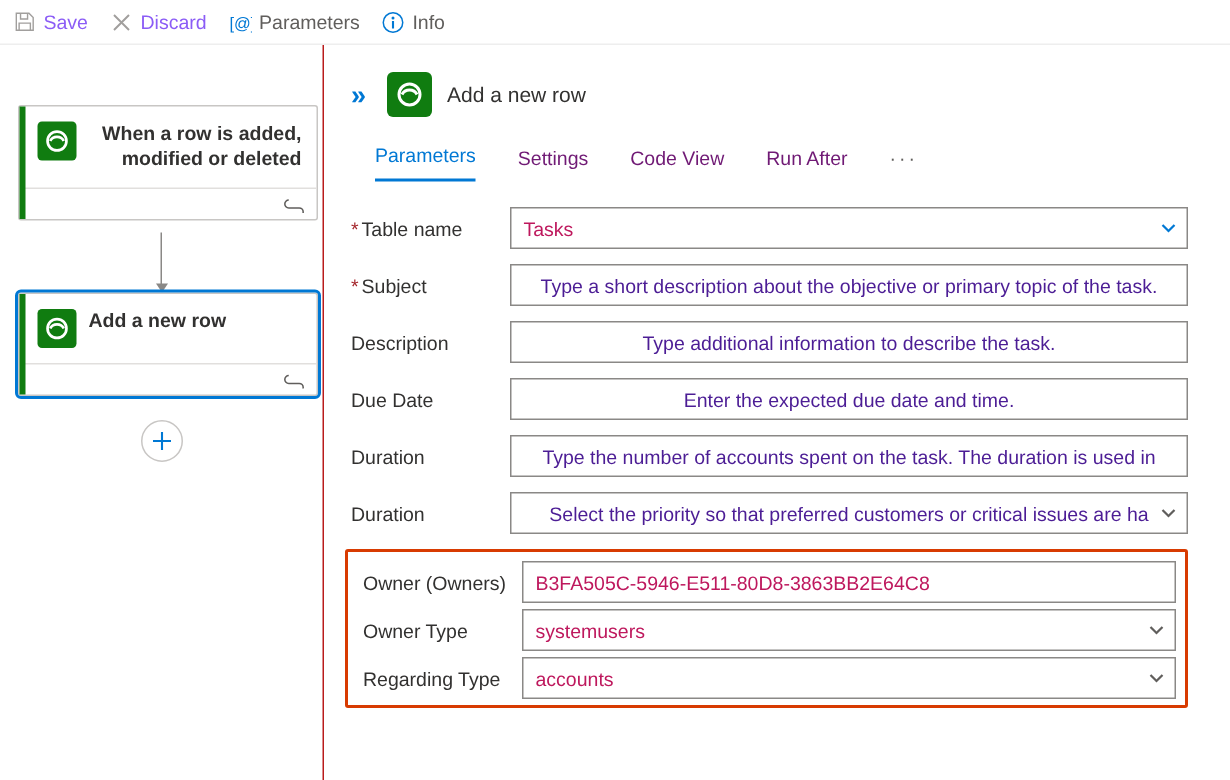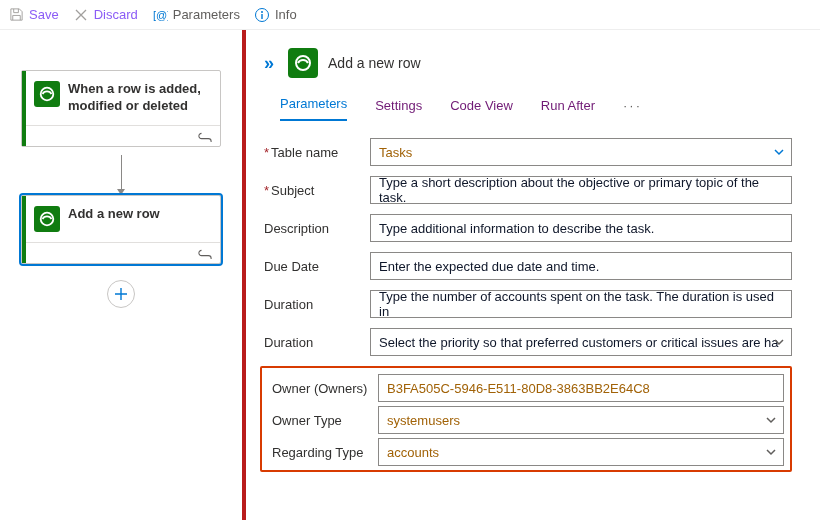--- a/index.html
+++ b/index.html
@@ -27,24 +27,25 @@
     color: #605e5c;
     cursor: pointer;
   }
   .toolbar-btn.disabled { color: #8b5cf6; cursor: default; }
   .toolbar-btn .icon { width: 16px; height: 16px; display:flex; align-items:center; justify-content:center; }
   .main {
     display: flex;
     height: calc(100% - 30px);
   }
   .left {
-    width: 246px;
-    border-right: 4px solid #b91c1c;
+    width: 216px;
+    border-right: 1px solid #b91c1c;
     padding: 40px 12px 12px 12px;
     position: relative;
+    text-align: right;
   }
   .card {
     border: 1px solid #c8c6c4;
     border-radius: 2px;
     background: #fff;
     position: relative;
     margin: 0 auto 8px auto;
     width: 200px;
     padding: 0;
   }
@@ -170,27 +171,27 @@
     padding-left: 4px;
   }
   .req { color: #a4262c; padding-right: 2px; }
   .form-input {
     flex: 1;
     height: 28px;
     border: 1px solid #8a8886;
     padding: 0 8px;
     font-size: 13px;
     font-family: inherit;
-    color: #a16207;
+    color: #be185d;
     position: relative;
     display: flex;
     align-items: center;
     background: #fff;
   }
-  .form-input.placeholder { color: #0f172a; }
+  .form-input.placeholder { color: #4c1d95; justify-content: center; }
   .form-input .chev {
     position: absolute;
     right: 6px;
     color: #0078d4;
   }
   .form-input .chev.gray { color: #605e5c; }
   .highlight-box {
     border: 2px solid #d83b01;
     border-radius: 2px;
     padding: 6px 6px 0 6px;

